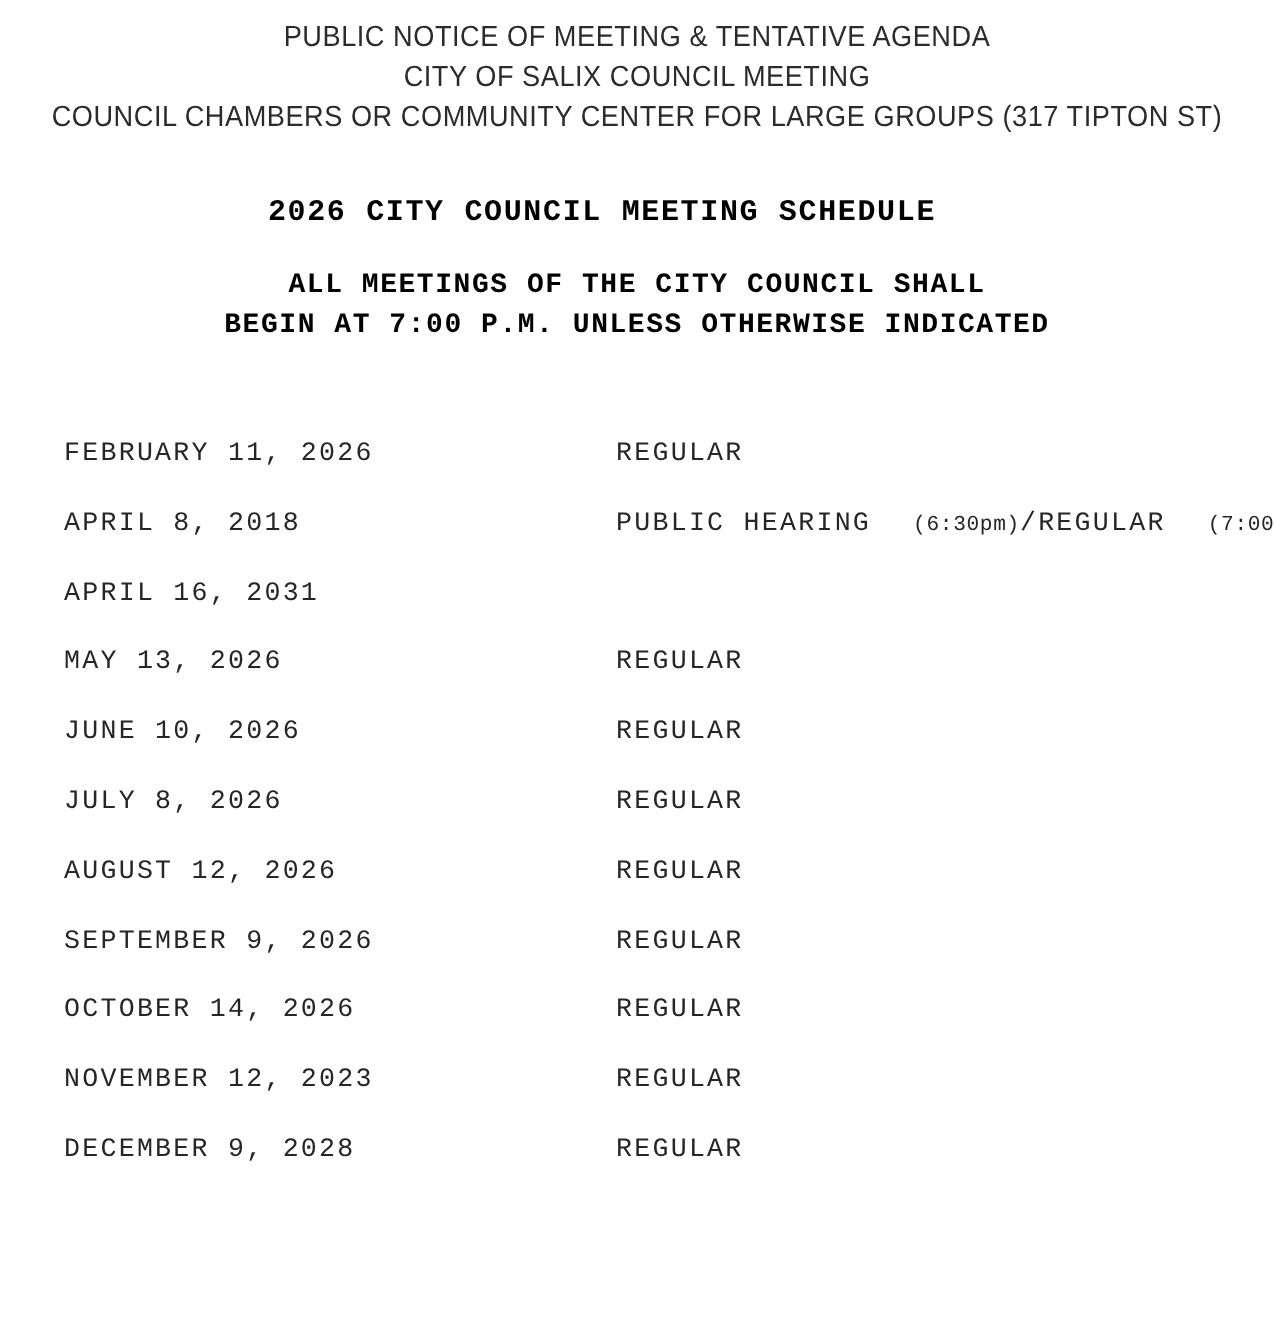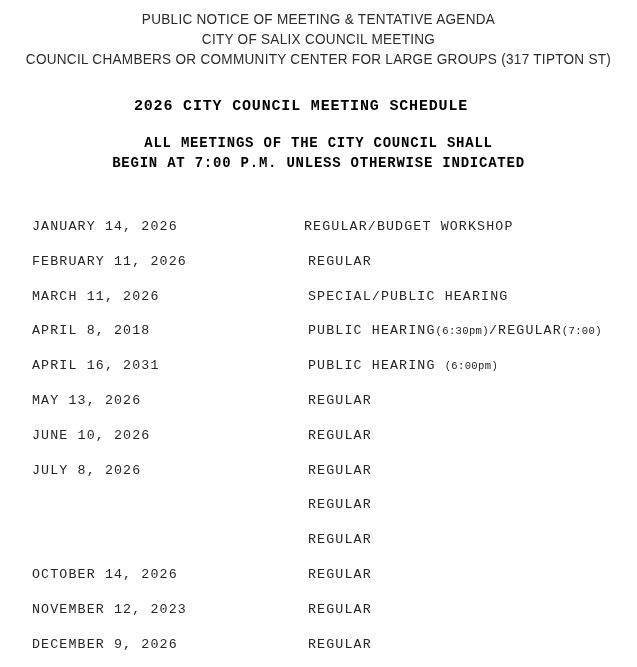--- a/index.html
+++ b/index.html
@@ -106,20 +106,21 @@
     color: #262626;
     white-space: nowrap;
   }
   .row-type.col-default { left: 308px; }
   .row-type.col-wide    { left: 304px; }
 
   
   .time-note {
     font-size: 10.6px;
     letter-spacing: 0.03em;
+    margin-left: 21px;
   }
 </style>
 </head>
 <body>
 
 <div class="page">
 
   <div class="notice-header">
     <div class="notice-line">PUBLIC NOTICE OF MEETING &amp; TENTATIVE AGENDA</div>
     <div class="notice-line">CITY OF SALIX COUNCIL MEETING</div>
@@ -128,64 +129,57 @@
 
   <div class="schedule-title">2026 CITY COUNCIL MEETING SCHEDULE</div>
 
   <div class="meeting-time-block">
     <div>ALL MEETINGS OF THE CITY COUNCIL SHALL</div>
     <div>BEGIN AT 7:00 P.M. UNLESS OTHERWISE INDICATED</div>
   </div>
 
   <div class="schedule-list" id="schedule-list">
       <div class="schedule-row">
-        <div class="row-date">JANUARY 14, 2026</div>
-        <div class="row-type col-wide"><span>REGULAR/BUDGET WORKSHOP</span></div>
-      </div>
-      <div class="schedule-row">
         <div class="row-date">FEBRUARY 11, 2026</div>
         <div class="row-type col-default"><span>REGULAR</span></div>
-      </div>
-      <div class="schedule-row">
-        <div class="row-date">MARCH 11, 2026</div>
-        <div class="row-type col-default"><span>SPECIAL/PUBLIC HEARING</span></div>
       </div>
       <div class="schedule-row">
         <div class="row-date">APRIL 8, 2018</div>
         <div class="row-type col-default"><span>PUBLIC HEARING</span><span class="time-note">(6:30pm)</span><span>/REGULAR</span><span class="time-note">(7:00)</span></div>
       </div>
       <div class="schedule-row">
         <div class="row-date">APRIL 16, 2031</div>
-        <div class="row-type col-default"><span>PUBLIC HEARING </span><span class="time-note">(6:00pm)</span></div>
       </div>
       <div class="schedule-row">
         <div class="row-date">MAY 13, 2026</div>
         <div class="row-type col-default"><span>REGULAR</span></div>
       </div>
       <div class="schedule-row">
         <div class="row-date">JUNE 10, 2026</div>
         <div class="row-type col-default"><span>REGULAR</span></div>
       </div>
       <div class="schedule-row">
         <div class="row-date">JULY 8, 2026</div>
         <div class="row-type col-default"><span>REGULAR</span></div>
       </div>
       <div class="schedule-row">
+        <div class="row-date">AUGUST 12, 2026</div>
         <div class="row-type col-default"><span>REGULAR</span></div>
       </div>
       <div class="schedule-row">
+        <div class="row-date">SEPTEMBER 9, 2026</div>
         <div class="row-type col-default"><span>REGULAR</span></div>
       </div>
       <div class="schedule-row">
         <div class="row-date">OCTOBER 14, 2026</div>
         <div class="row-type col-default"><span>REGULAR</span></div>
       </div>
       <div class="schedule-row">
         <div class="row-date">NOVEMBER 12, 2023</div>
         <div class="row-type col-default"><span>REGULAR</span></div>
       </div>
       <div class="schedule-row">
-        <div class="row-date">DECEMBER 9, 2026</div>
+        <div class="row-date">DECEMBER 9, 2028</div>
         <div class="row-type col-default"><span>REGULAR</span></div>
       </div>
     </div>
 
 </div>
 
 </body></html>

